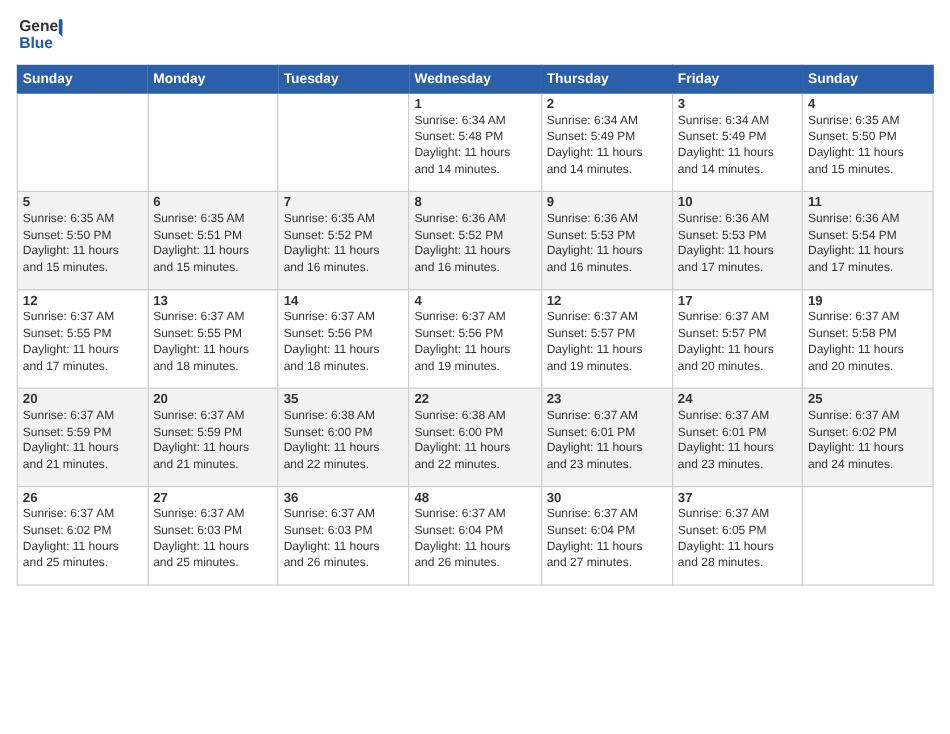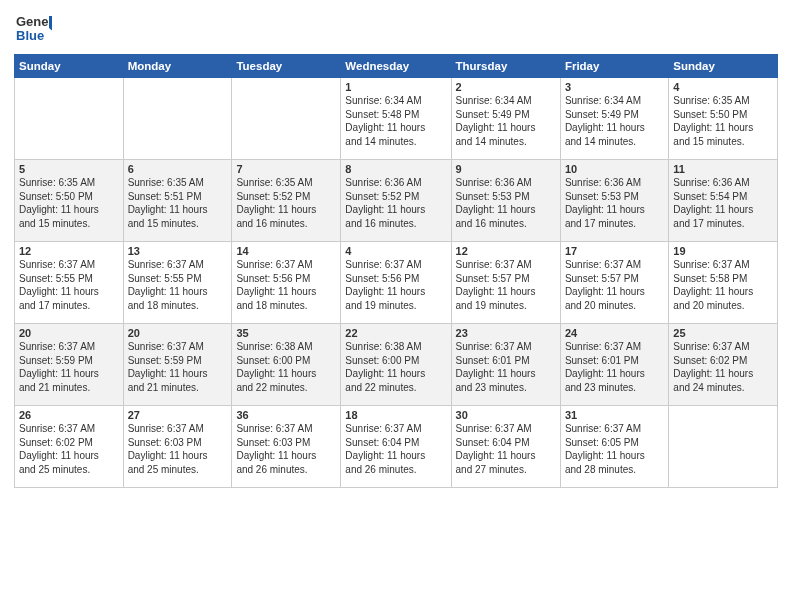--- a/index.html
+++ b/index.html
@@ -231,28 +231,28 @@
           </td>
           <td>
             <span class="day-num">27</span>
             <div class="day-info">Sunrise: 6:37 AM<br>Sunset: 6:03 PM<br>Daylight: 11 hours<br>and 25 minutes.</div>
           </td>
           <td>
             <span class="day-num">36</span>
             <div class="day-info">Sunrise: 6:37 AM<br>Sunset: 6:03 PM<br>Daylight: 11 hours<br>and 26 minutes.</div>
           </td>
           <td>
-            <span class="day-num">18</span>
+            <span class="day-num">48</span>
             <div class="day-info">Sunrise: 6:37 AM<br>Sunset: 6:04 PM<br>Daylight: 11 hours<br>and 26 minutes.</div>
           </td>
           <td>
             <span class="day-num">30</span>
             <div class="day-info">Sunrise: 6:37 AM<br>Sunset: 6:04 PM<br>Daylight: 11 hours<br>and 27 minutes.</div>
           </td>
           <td>
-            <span class="day-num">31</span>
+            <span class="day-num">37</span>
             <div class="day-info">Sunrise: 6:37 AM<br>Sunset: 6:05 PM<br>Daylight: 11 hours<br>and 28 minutes.</div>
           </td>
           <td class="empty"></td>
         </tr>
       </tbody>
   </table>
 </div>
 
 </body></html>

